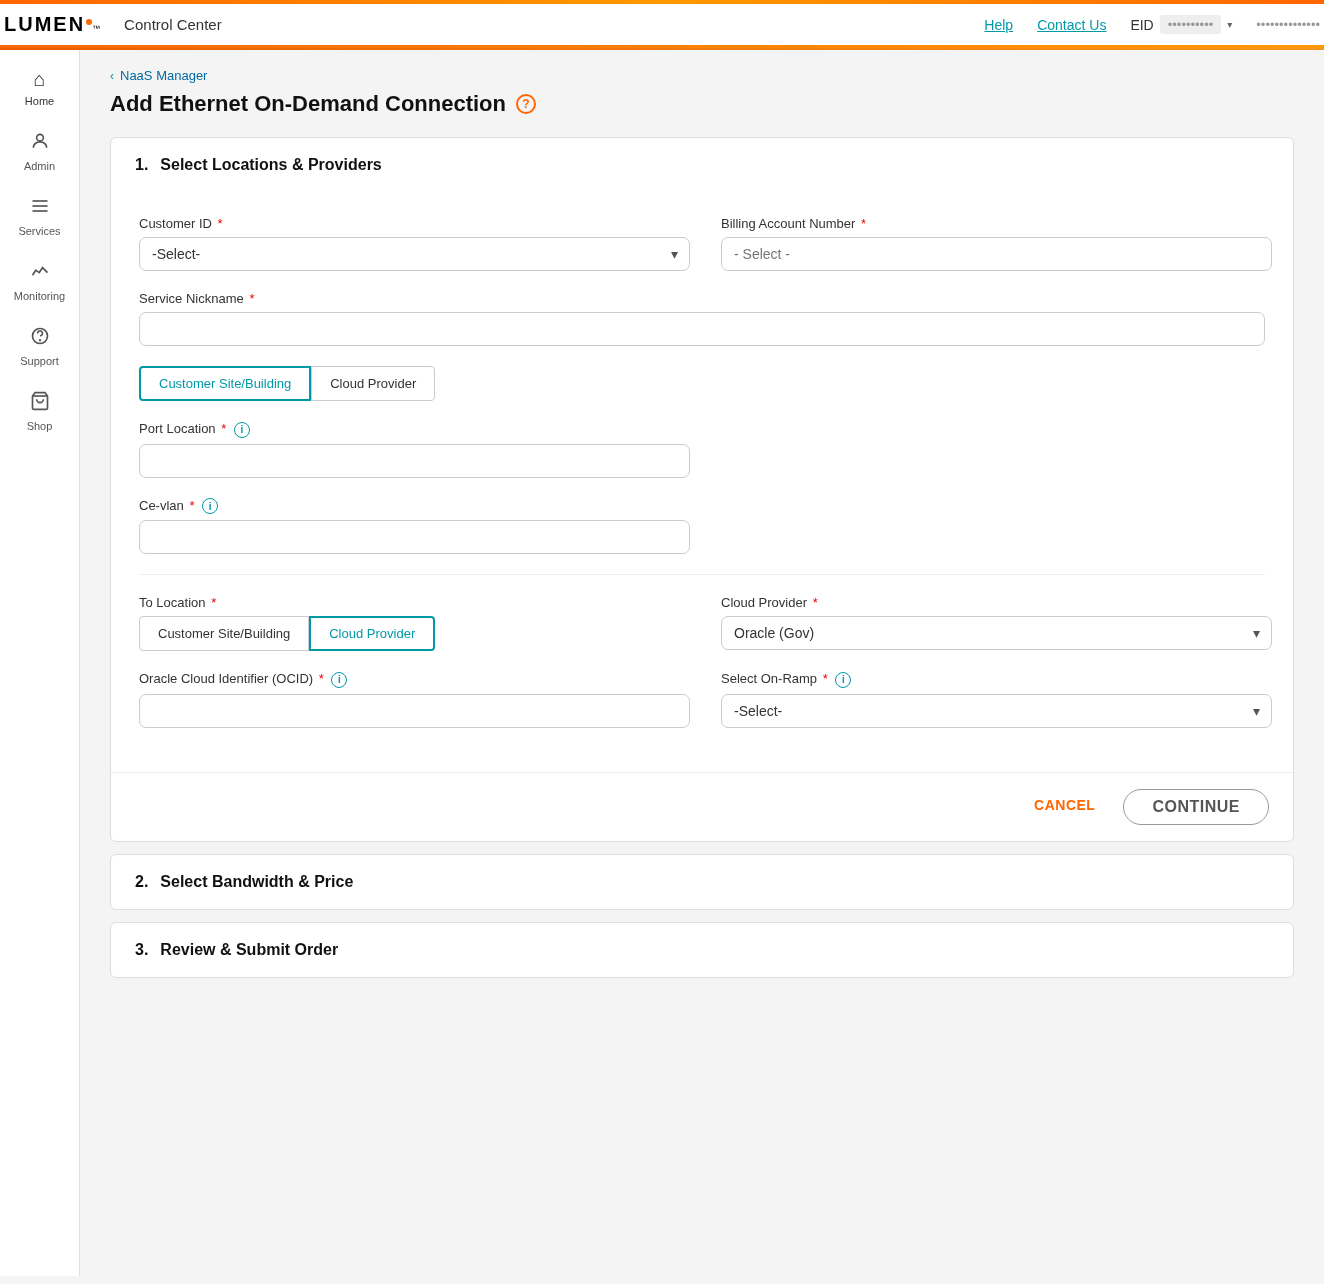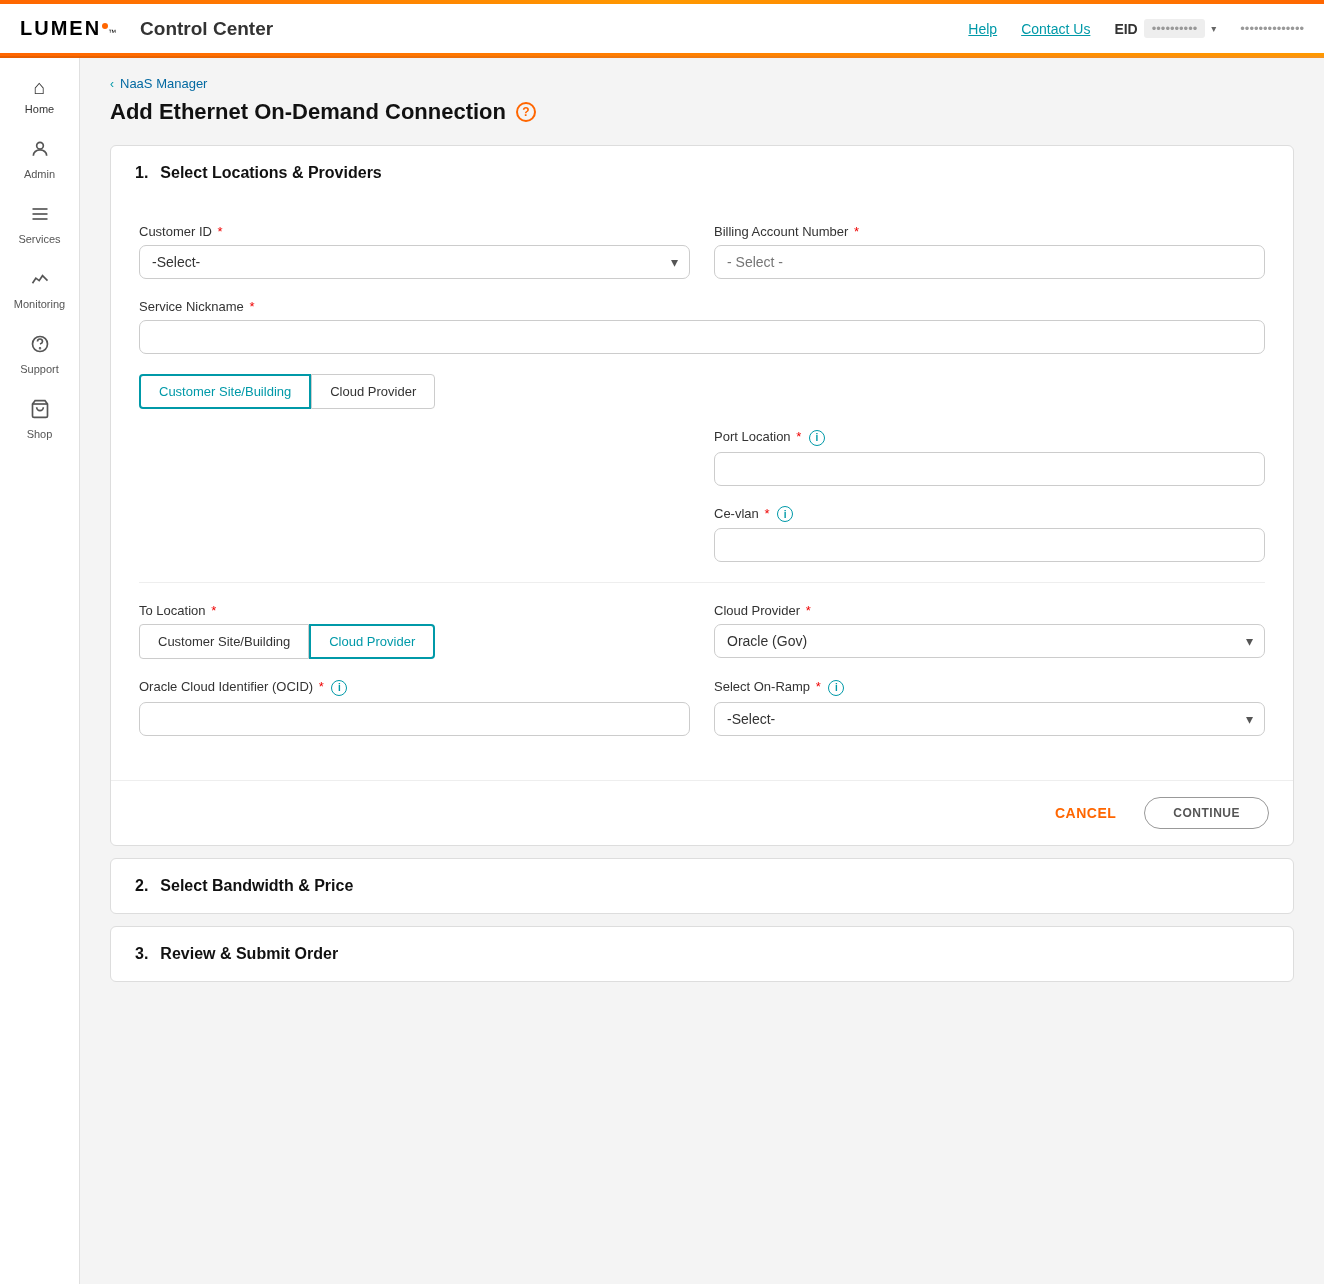--- a/index.html
+++ b/index.html
@@ -5,56 +5,56 @@
     * { box-sizing: border-box; margin: 0; padding: 0; }
     body { font-family: Arial, sans-serif; background: #f4f4f4; color: #333; font-size: 14px; }
 
     
     .top-nav {
       display: flex;
       align-items: center;
       background: #fff;
       border-bottom: 3px solid transparent;
       border-image: linear-gradient(to right, #f60, #f90) 1;
-      height: 52px;
-      padding: 0 20px;
+      height: 44px;
+      padding: 0 4px;
       position: relative;
     }
     .top-nav::after {
       content: '';
       position: absolute;
       bottom: -5px;
       left: 0; right: 0;
       height: 2px;
       background: linear-gradient(to right, #e85d00, #f7941d);
     }
     .app-title {
-      font-size: 19px;
+      font-size: 15px;
       color: #333;
-      font-weight: bold;
+      font-weight: normal;
     }
     .top-nav-right {
       margin-left: auto;
       display: flex;
       align-items: center;
       gap: 24px;
     }
     .top-nav-right a {
       color: #0099a8;
       text-decoration: underline;
       font-size: 14px;
     }
     .eid-section {
       display: flex;
       align-items: center;
       gap: 6px;
       font-size: 14px;
       color: #333;
     }
-    .eid-label { font-weight: bold; }
+    .eid-label { font-weight: normal; }
     .eid-value {
       background: #eee;
       padding: 2px 8px;
       border-radius: 3px;
       color: #999;
       font-size: 13px;
     }
     .user-name {
       color: #999;
       font-size: 13px;
@@ -158,23 +158,22 @@
       background: #fff;
       border: 1px solid #ddd;
       border-radius: 6px;
       padding: 0;
       margin-bottom: 12px;
     }
     .form-inner { padding: 24px 28px; }
 
     .form-row {
       display: flex;
-      gap: 24px;
+      gap: 31px;
       margin-bottom: 20px;
-      justify-content: flex-end;
     }
     .form-group {
       display: flex;
       flex-direction: column;
       gap: 6px;
     }
     .form-group.half { flex: 0 0 calc(50% - 12px); }
     .form-group.full { flex: 1; }
 
     label {
@@ -270,21 +269,21 @@
       font-weight: bold;
       cursor: pointer;
       letter-spacing: 0.5px;
       padding: 8px 16px;
     }
     .btn-continue {
       background: #fff;
       border: 1.5px solid #999;
       border-radius: 20px;
       color: #555;
-      font-size: 12px;
+      font-size: 16px;
       font-weight: bold;
       cursor: pointer;
       padding: 8px 28px;
       letter-spacing: 0.5px;
     }
 
     
     .lumen-logo {
       display: flex;
       align-items: baseline;

